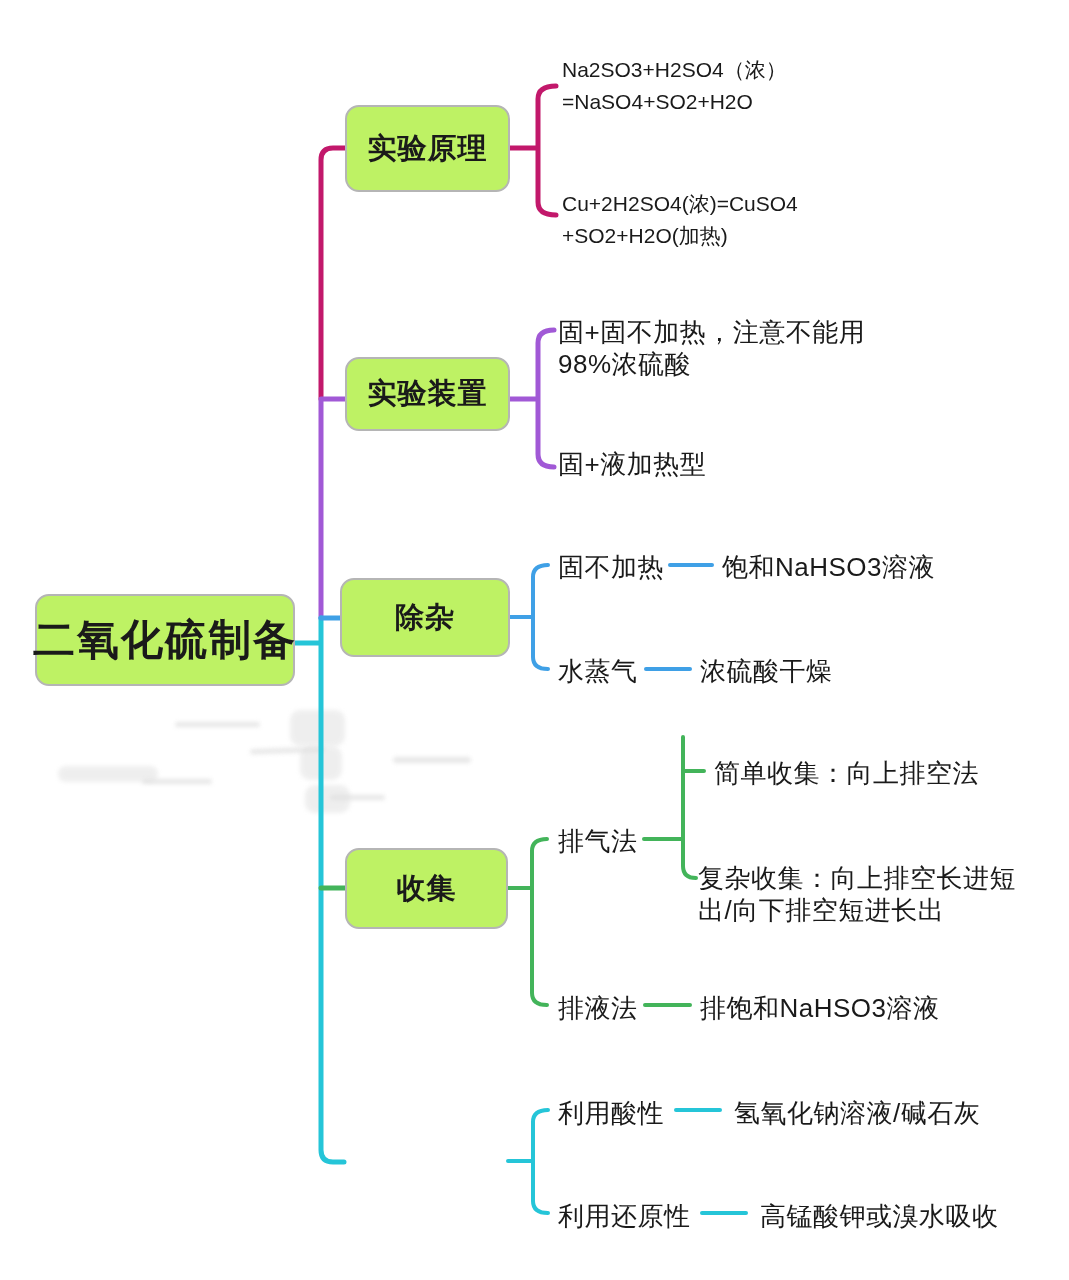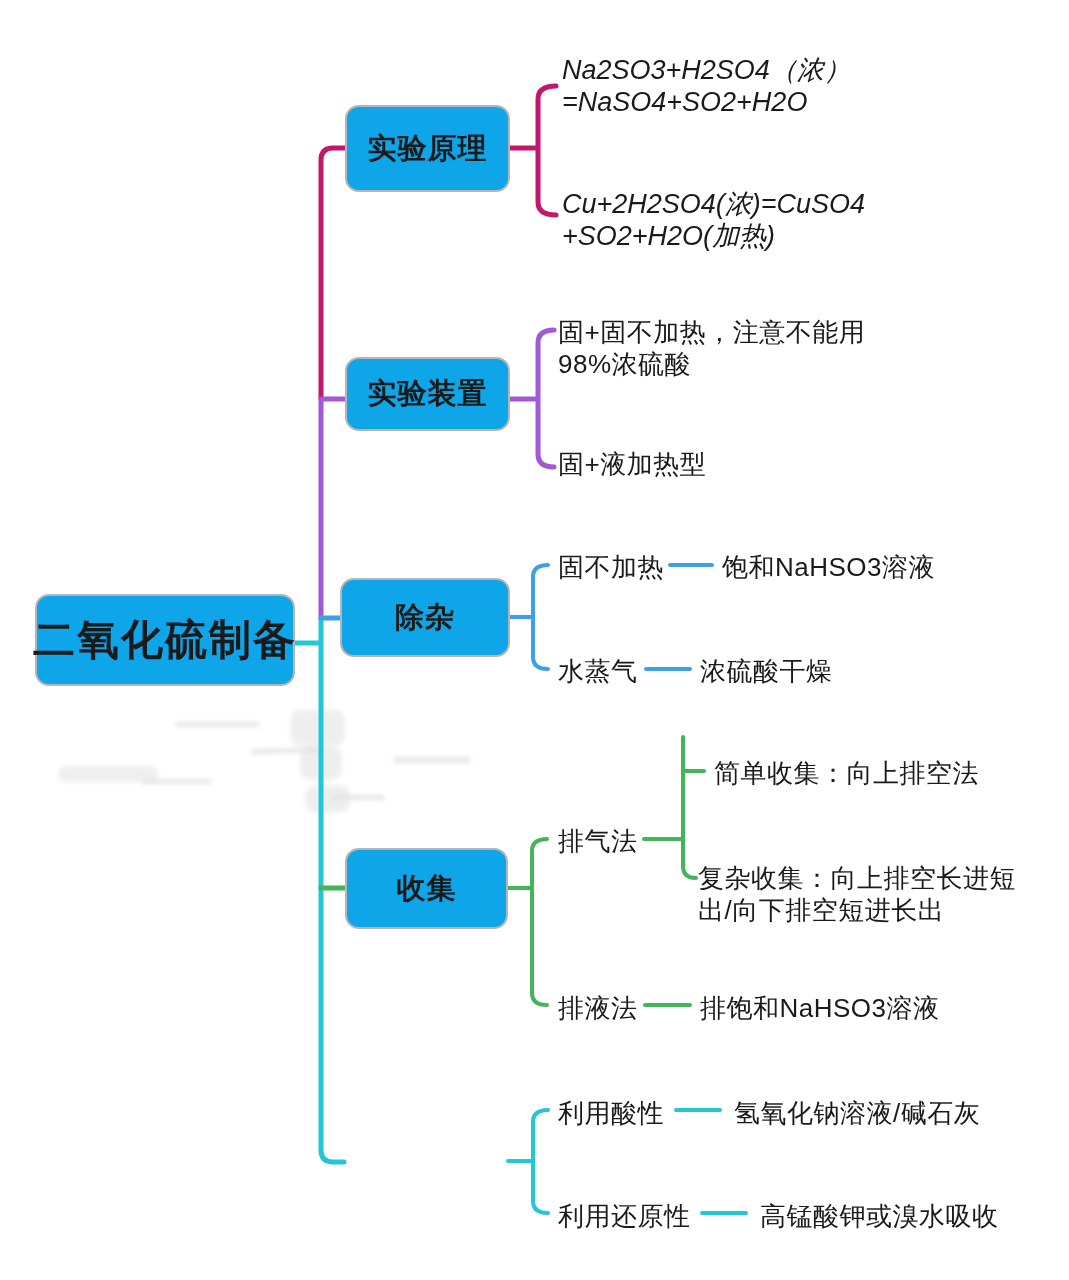--- a/index.html
+++ b/index.html
@@ -16,37 +16,37 @@
   .stroke-crimson{stroke:var(--crimson);}
   .stroke-purple{stroke:var(--purple);}
   .stroke-blue{stroke:var(--blue);}
   .stroke-green{stroke:var(--green);}
   .stroke-cyan{stroke:var(--cyan);}
   .w5{stroke-width:5px;}
   .w4{stroke-width:4px;}
 
   .node{
     position:absolute;z-index:2;
-    background:#0ea5e9;
+    background:#bef264;
     border:2px solid var(--box_border,#b5b5b5);
     border-radius:14px;
     display:flex;align-items:center;justify-content:center;
     box-sizing:border-box;
   }
   .node span{
     font-size:29px;font-weight:600;letter-spacing:1px;white-space:nowrap;
   }
   .node.root span{font-size:42px;font-weight:700;letter-spacing:2px;font-family:Liberation Mono, monospace;}
 
   .leaf{
     position:absolute;z-index:2;
     font-size:26px;line-height:32px;font-weight:500;
     white-space:pre-line;letter-spacing:0.5px;
   }
-  .formula{font-size:27px;letter-spacing:0;font-style:italic;}
+  .formula{font-size:21px;letter-spacing:0;}
 
   .smudge{
     position:absolute;z-index:0;
     background:#dfdfdf;border-radius:6px;
     filter:blur(2px);opacity:0.75;
   }
   .smudge.blob{opacity:0.5;border-radius:10px;}
 </style>
 </head>
 <body>

